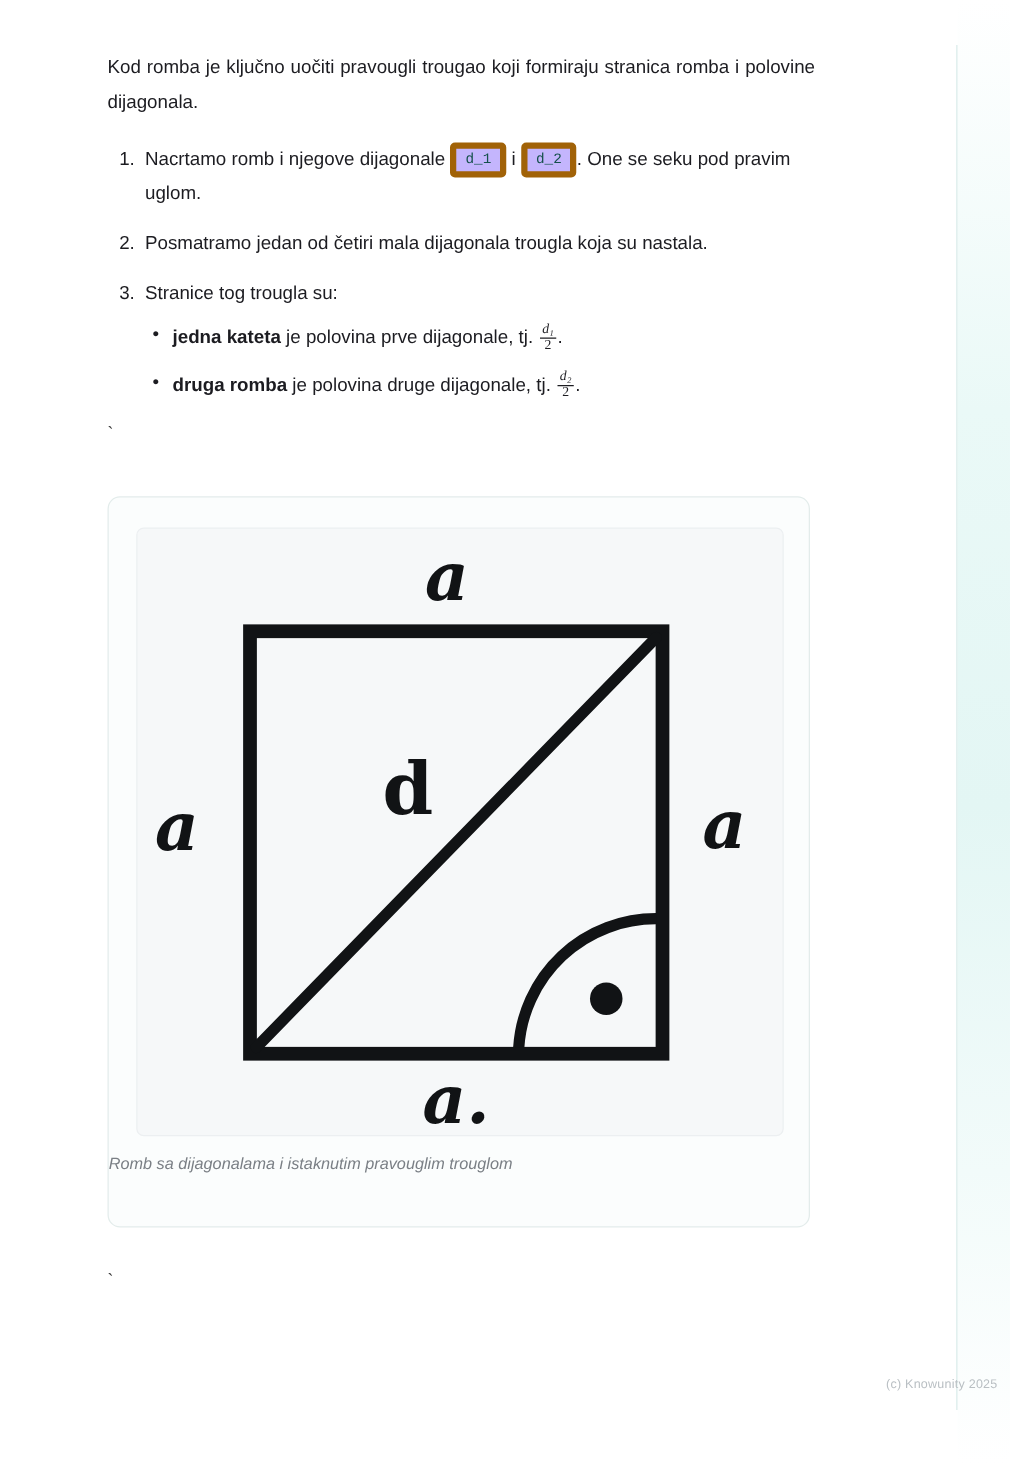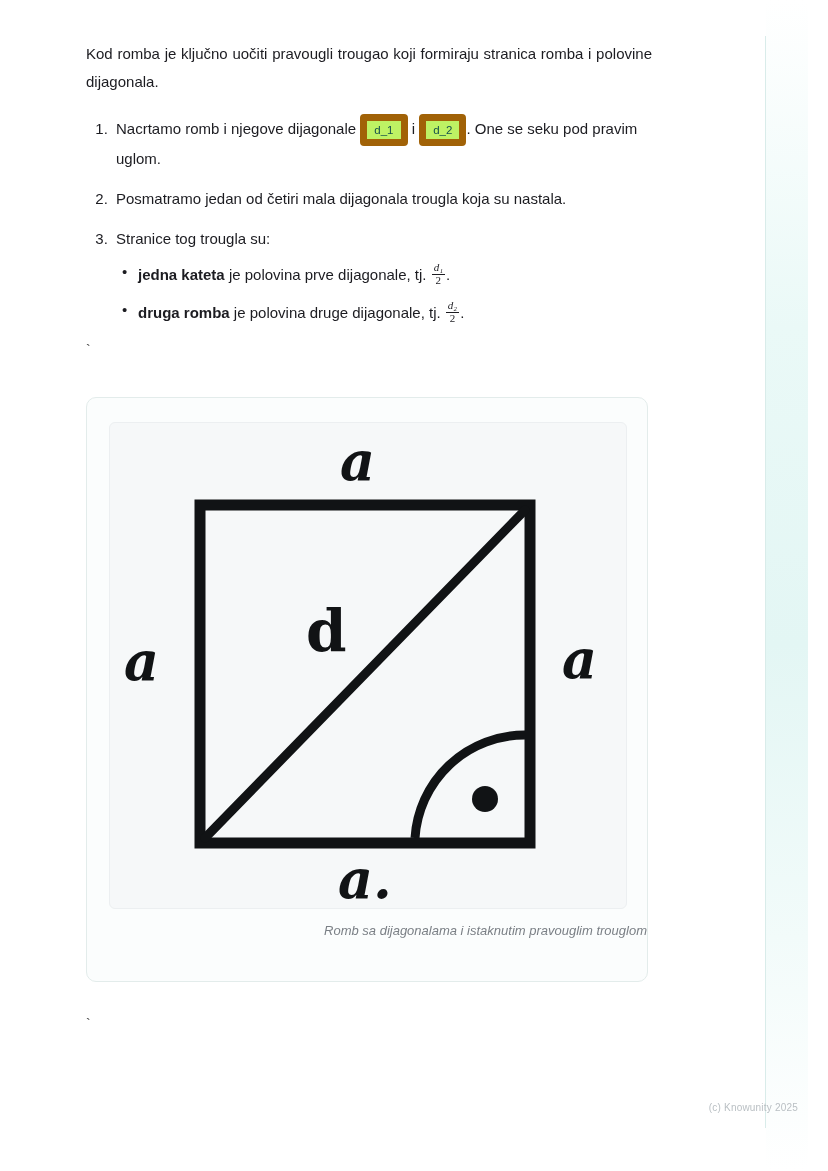--- a/index.html
+++ b/index.html
@@ -84,24 +84,24 @@
     content: "\2022";
     position: absolute;
     left: -16px;
     top: -1px;
     font-size: 15px;
     color: #1c1c21;
   }
 
   .code {
     display: inline-block;
-    font-family: Liberation Sans, sans-serif;
+    font-family: Liberation Mono, monospace;
     font-size: 11.5px;
-    background: #bef264;
-    border: 7px solid #a16207;
+    background: #c4b5fd;
+    border: 5px solid #a16207;
     border-radius: 4px;
     padding: 2px 7px;
     color: #15504c;
     vertical-align: middle;
     line-height: 14px;
   }
 
   b, strong { font-weight: 700; }
 
   
@@ -152,21 +152,21 @@
     border: 1px solid #eceff1;
     border-radius: 6px;
     box-sizing: border-box;
     overflow: hidden;
   }
   .fig-caption {
     position: absolute;
     left: 0;
     right: 0;
     top: 525px;
-    text-align: right;
+    text-align: left;
     font-size: 13px;
     font-style: italic;
     color: #7a7f85;
   }
 
   .glyph {
     position: absolute;
     font-family: "DejaVu Serif", serif;
     font-weight: 700;
     color: #111315;

